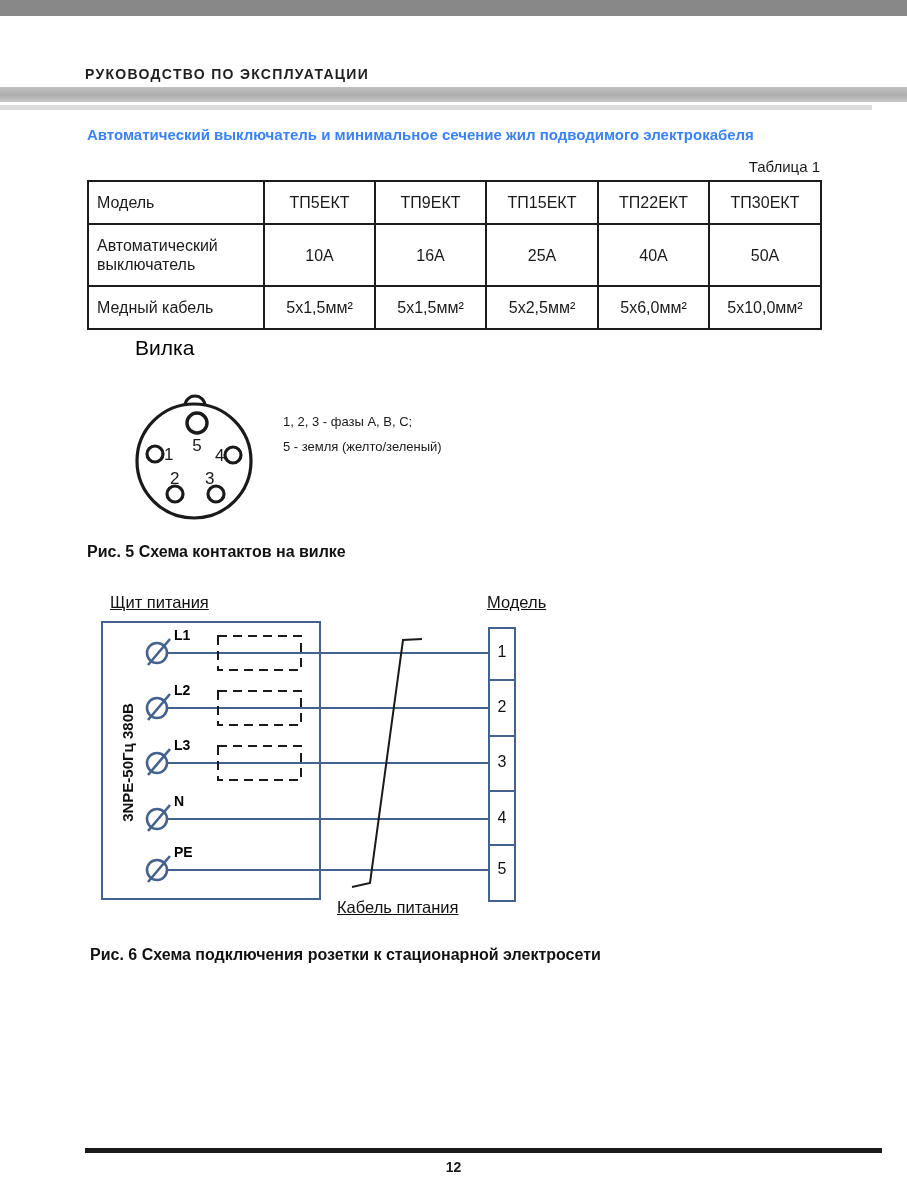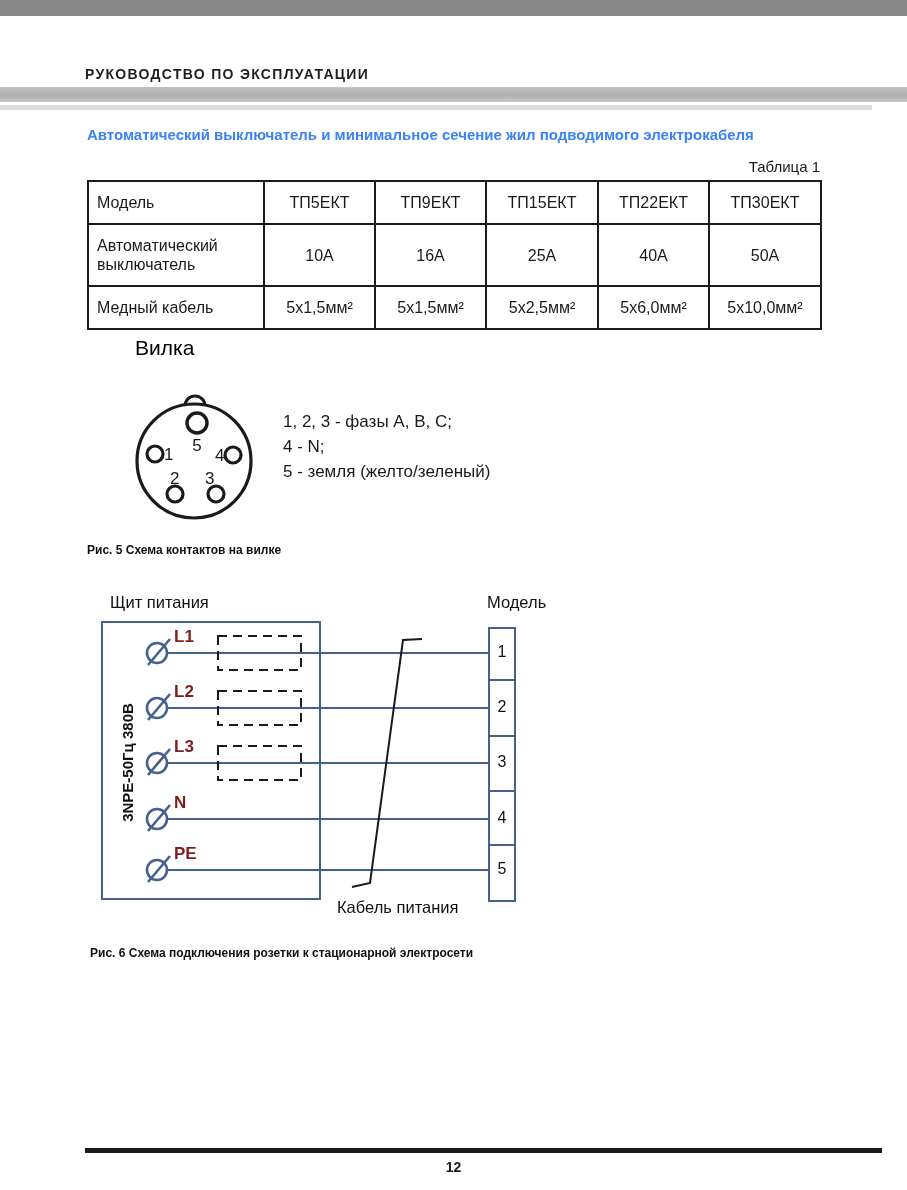--- a/index.html
+++ b/index.html
@@ -20,25 +20,25 @@
   table.spec{position:absolute;left:87px;top:164px;width:733px;border-collapse:collapse;table-layout:fixed;}
   table.spec td,table.spec th{border:2px solid #1c1c1c;font-size:16px;font-weight:normal;
     padding:11px 6px;text-align:center;vertical-align:middle;line-height:19px;}
   table.spec .lbl{text-align:left;padding-left:8px;}
   table.spec tr.r1{height:38px;}
   table.spec tr.r2{height:46px;}
   table.spec tr.r3{height:40px;}
   
   .plug-heading{left:135px;top:320px;font-size:21px;color:#000000;}
   .pin-label{font-size:17px;color:#1a1a1a;}
-  .legend{left:283px;top:393px;font-size:17px;line-height:25px;color:#1a1a1a;}
-  .fig-caption{font-size:12px;font-weight:bold;color:#111;}
+  .legend{left:283px;top:393px;font-size:13px;line-height:25px;color:#1a1a1a;}
+  .fig-caption{font-size:16px;font-weight:bold;color:#111;}
   
-  .diag-label{font-size:16.5px;color:#111;}
-  .wire-label{font-size:17px;font-weight:bold;color:#7f1d1d;}
+  .diag-label{font-size:16.5px;color:#111;text-decoration:underline;}
+  .wire-label{font-size:14px;font-weight:bold;color:#000000;}
   .term-num{font-size:16px;color:#111;width:26px;text-align:center;}
   .rating{left:32px;top:738px;width:190px;text-align:center;transform:rotate(-90deg);
     font-size:15px;font-weight:bold;color:#111;}
   
   .foot-line{left:85px;top:1132px;width:797px;height:5px;background:#1a1a1a;}
   .page-num{left:0;top:1143px;width:907px;text-align:center;font-size:14px;font-weight:600;}
 </style>
 </head>
 <body>
 
@@ -101,21 +101,20 @@
   </svg>
 
   <div class="abs pin-label" style="left:190px;top:420px;width:14px;text-align:center;">5</div>
   <div class="abs pin-label" style="left:164px;top:429px;">1</div>
   <div class="abs pin-label" style="left:215px;top:430px;">4</div>
   <div class="abs pin-label" style="left:170px;top:453px;">2</div>
   <div class="abs pin-label" style="left:205px;top:453px;">3</div>
 
   <div class="abs legend">
     <div>1, 2, 3 - фазы А, В, С;</div>
-    <div>4 - N;</div>
     <div>5 - земля (желто/зеленый)</div>
   </div>
 
   <div class="abs fig-caption" style="left:87px;top:527px;">Рис. 5 Схема контактов на вилке</div>
 
   <div class="abs diag-label" style="left:110px;top:577px;">Щит питания</div>
   <div class="abs diag-label" style="left:487px;top:577px;">Модель</div>
 
   <svg class="abs" style="left:87px;top:575px;" width="445" height="330" viewBox="0 0 445 330">
 

